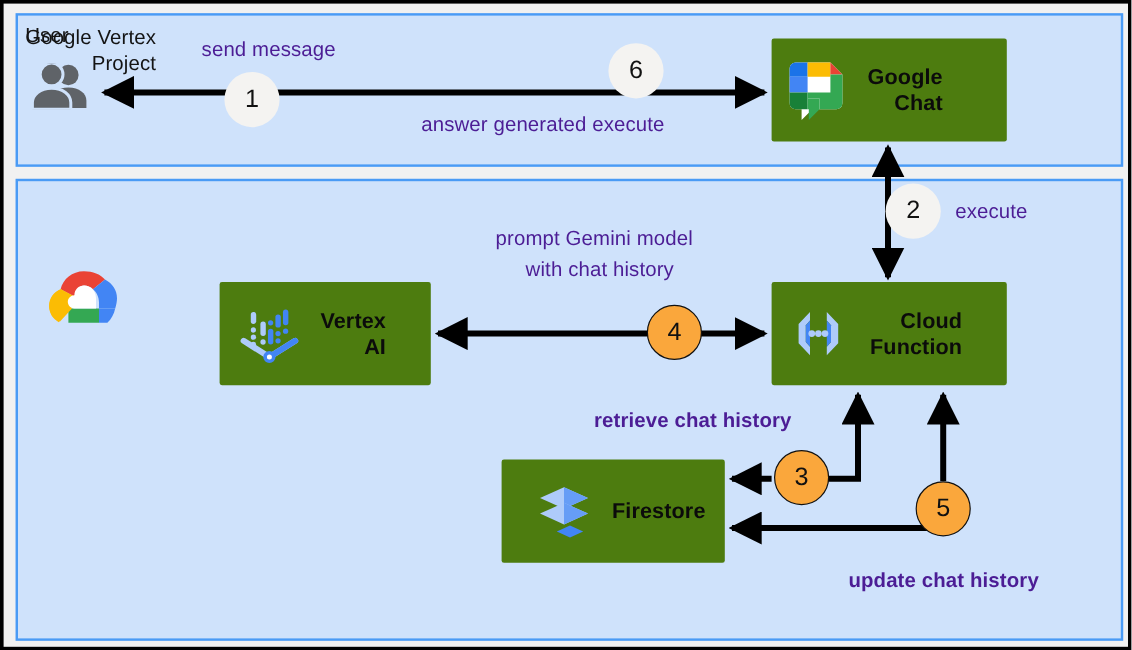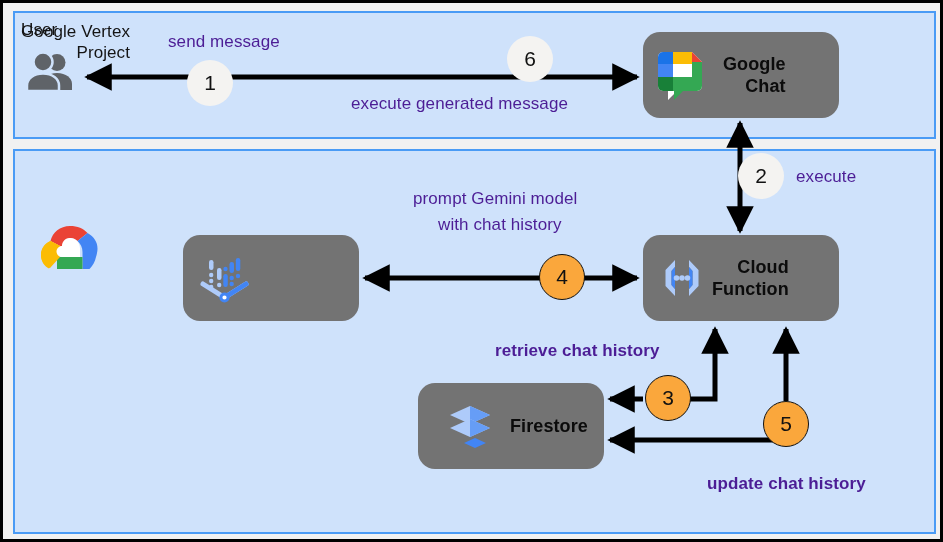--- a/index.html
+++ b/index.html
@@ -38,22 +38,22 @@
     line-height: 21px;
     white-space: pre-line;
     letter-spacing: 0.1px;
   }
   #title-user { left: 18px; top: 16px; }
   #title-gcp  { left: 18px; top: 18px; }
 
   
   .card {
     position: absolute;
-    background: #737373;
-    border-radius: 17px;
+    background: #4d7c0f;
+    border-radius: 2px;
     display: flex;
     align-items: center;
     box-sizing: border-box;
   }
   .card-label {
     font-size: 18px;
     font-weight: bold;
     color: #0b0b0b;
     line-height: 22px;
     white-space: pre-line;
@@ -66,21 +66,21 @@
     flex: 0 0 auto;
   }
 
   #card-googlechat { left: 640px; top: 29px;  width: 196px; height: 86px; padding-left: 10px; }
   #card-googlechat .card-label { margin-left: 16px; }
 
   #card-vertexai   { left: 180px; top: 232px; width: 176px; height: 86px; padding-left: 14px; }
   #card-vertexai .card-label { margin-left: 14px; }
 
   #card-cloudfn    { left: 640px; top: 232px; width: 196px; height: 86px; padding-left: 12px; }
-  #card-cloudfn .card-label { margin-left: 3px; }
+  #card-cloudfn .card-label { margin-left: 16px; }
 
   #card-firestore  { left: 415px; top: 380px; width: 186px; height: 86px; padding-left: 24px; }
   #card-firestore .card-label { margin-left: 12px; }
 
   
   .badge {
     position: absolute;
     width: 46px;
     height: 46px;
     border-radius: 50%;
@@ -161,21 +161,21 @@
         <path d="M39 4 l10 10 h-10 Z" fill="#ea4335"></path>
         <path d="M39 14 h10 v24 a5 5 0 0 1 -5 5 h-14 v-9 h-10 v-5 h19 Z" fill="#34a853"></path>
         <path d="M20 34 h10 v9 l-9 9 v-9 h-1 Z" fill="#34a853"></path>
       </svg>
     </span>
     <span class="card-label">Google
 Chat</span>
   </div>
 
   <div class="edge-label" id="lbl-send">send message</div>
-  <div class="edge-label" id="lbl-answer">execute generated message</div>
+  <div class="edge-label" id="lbl-answer">answer generated execute</div>
 
   <div class="panel" id="panel-gcp"></div>
   <div class="panel-title" id="title-gcp">Google Vertex
 Project</div>
 
   <div class="gcloud-icon">
     <svg width="62" height="52" viewBox="0 0 62 52">
       <path d="M31 3 C21 3 13.5 9.5 11.5 18 L23 24 C24.5 18.5 27.5 15 31 15 C34 15 36.5 16 38.5 18 L48.5 10 C44.5 5.5 38.5 3 31 3 Z" fill="#ea4335"></path>
       <path d="M48.5 10 L38.5 18 C41.5 20.5 43.5 24.5 43.5 29 L43.5 34 L57 34 C58 31 58.5 28 58.5 25.5 C58.5 19 55 13.5 48.5 10 Z" fill="#4285f4"></path>
       <path d="M57 34 L43.5 34 L43.5 46 L50.5 46 C53.5 43 56 39 57 34 Z" fill="#4285f4"></path>
@@ -204,20 +204,22 @@
           <circle cx="34.7" cy="28" r="2.2"></circle>
           <circle cx="34.7" cy="34" r="2.2"></circle>
           <rect x="38.8" y="8" width="4.5" height="13" rx="2.2"></rect>
           <circle cx="41" cy="26" r="2.2"></circle>
         </g>
         <path d="M6 34 L27.5 47.5 L49 34" fill="none" stroke="#aecbfa" stroke-width="5" stroke-linecap="round" stroke-linejoin="round"></path>
         <path d="M27.5 47.5 L49 34" fill="none" stroke="#4285f4" stroke-width="5" stroke-linecap="round" stroke-linejoin="round"></path>
         <circle cx="27.5" cy="47.5" r="3.6" fill="#ffffff" stroke="#4285f4" stroke-width="3"></circle>
       </svg>
     </span>
+    <span class="card-label">Vertex
+AI</span>
   </div>
 
   <div class="card" id="card-cloudfn">
     <span class="card-icon">
       <svg width="54" height="54" viewBox="0 0 54 54">
         <path d="M20 9 L10.5 19 L10.5 35 L20 45 L20 38 L16.5 34 L16.5 20 L20 16 Z" fill="#aecbfa"></path>
         <path d="M16.5 20 L16.5 34 L20 38 L20 16 Z" fill="#4285f4"></path>
         <path d="M34 9 L43.5 19 L43.5 35 L34 45 L34 38 L37.5 34 L37.5 20 L34 16 Z" fill="#aecbfa"></path>
         <path d="M37.5 20 L37.5 34 L34 38 L34 16 Z" fill="#4285f4"></path>
         <circle cx="21.5" cy="27" r="2.8" fill="#aecbfa"></circle>

